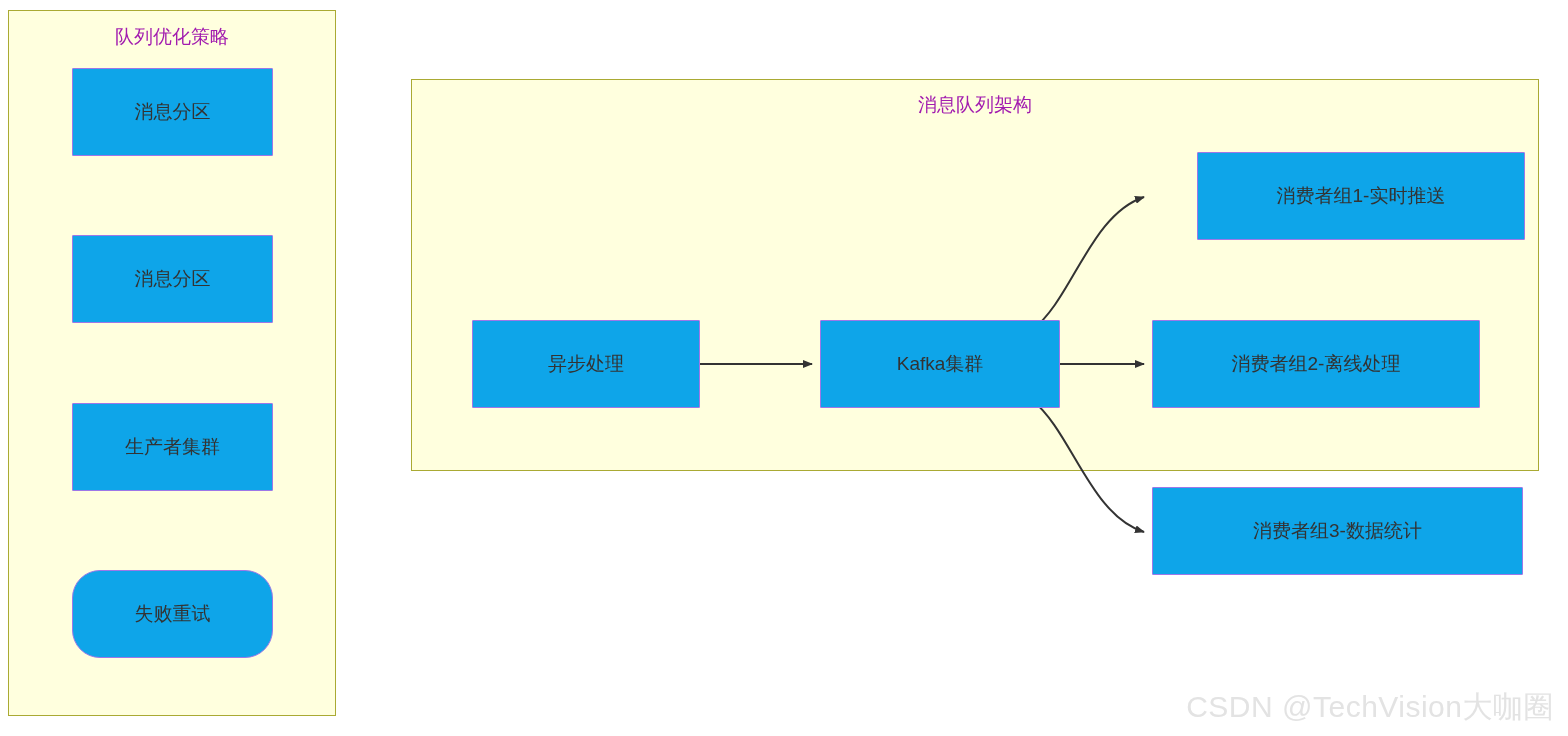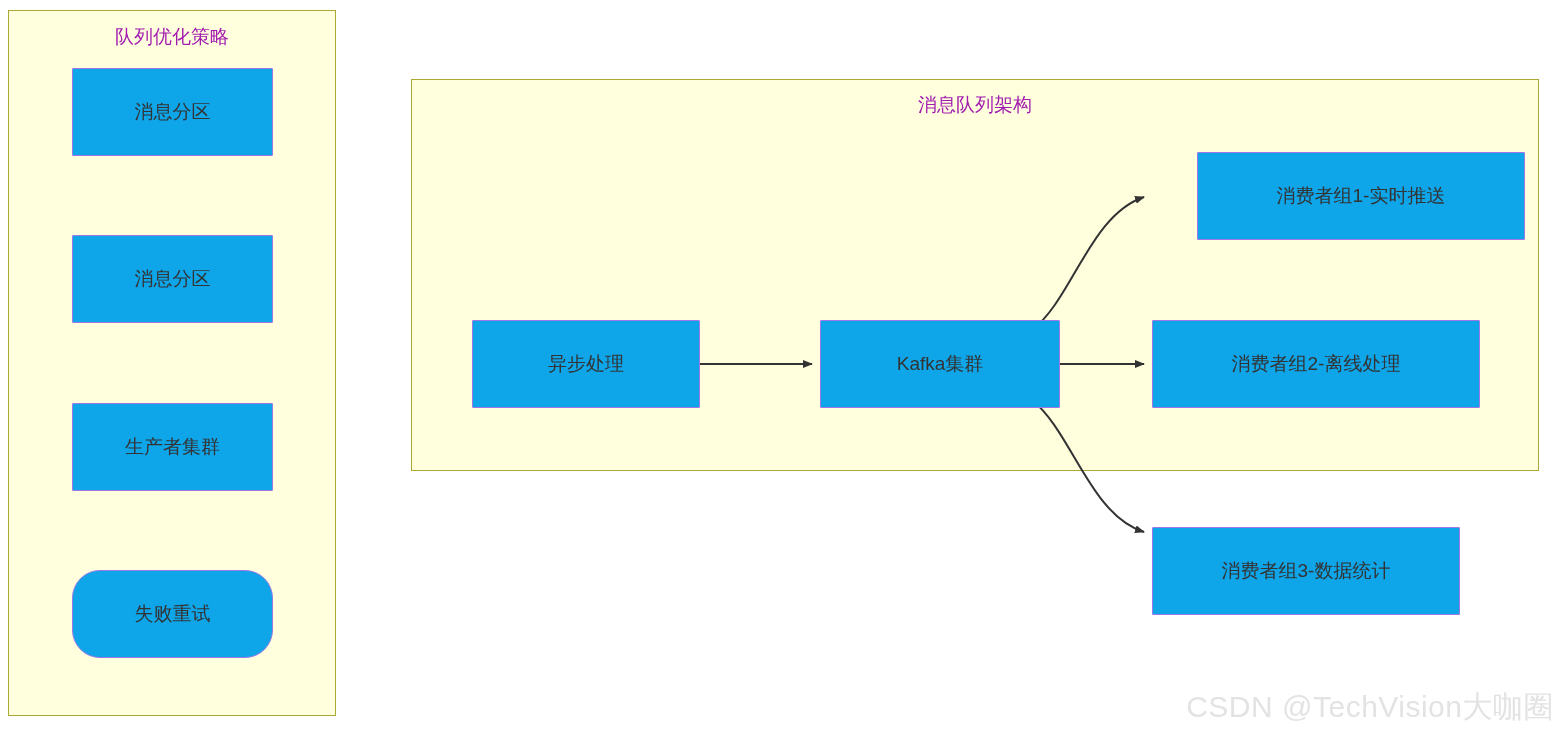--- a/index.html
+++ b/index.html
@@ -65,21 +65,21 @@
   #node-partition { left: 72px;  top: 68px;  width: 201px; height: 88px; }
   #node-batch     { left: 72px;  top: 235px; width: 201px; height: 88px; }
   #node-async     { left: 72px;  top: 403px; width: 201px; height: 88px; }
   #node-retry     { left: 72px;  top: 570px; width: 201px; height: 88px; border-radius: 28px; }
 
   
   #node-producer  { left: 472px;  top: 320px; width: 228px; height: 88px; }
   #node-kafka     { left: 820px;  top: 320px; width: 240px; height: 88px; }
   #node-consumer1 { left: 1152px; top: 152px; width: 328px; height: 88px; margin-left: 45px; }
   #node-consumer2 { left: 1152px; top: 320px; width: 328px; height: 88px; text-align: center; }
-  #node-consumer3 { left: 1152px; top: 487px; width: 308px; height: 88px; margin-top: 40px; }
+  #node-consumer3 { left: 1152px; top: 487px; width: 371px; height: 88px; }
 
   
   #edge-layer {
     position: absolute;
     left: 0;
     top: 0;
     width: 1568px;
     height: 736px;
     pointer-events: none;
   }

